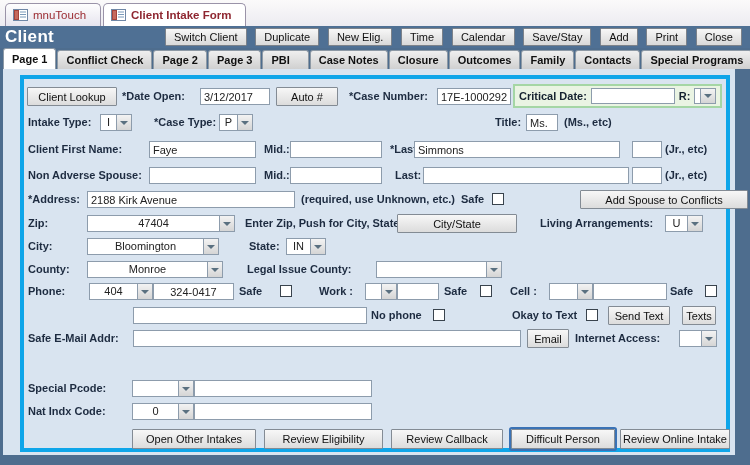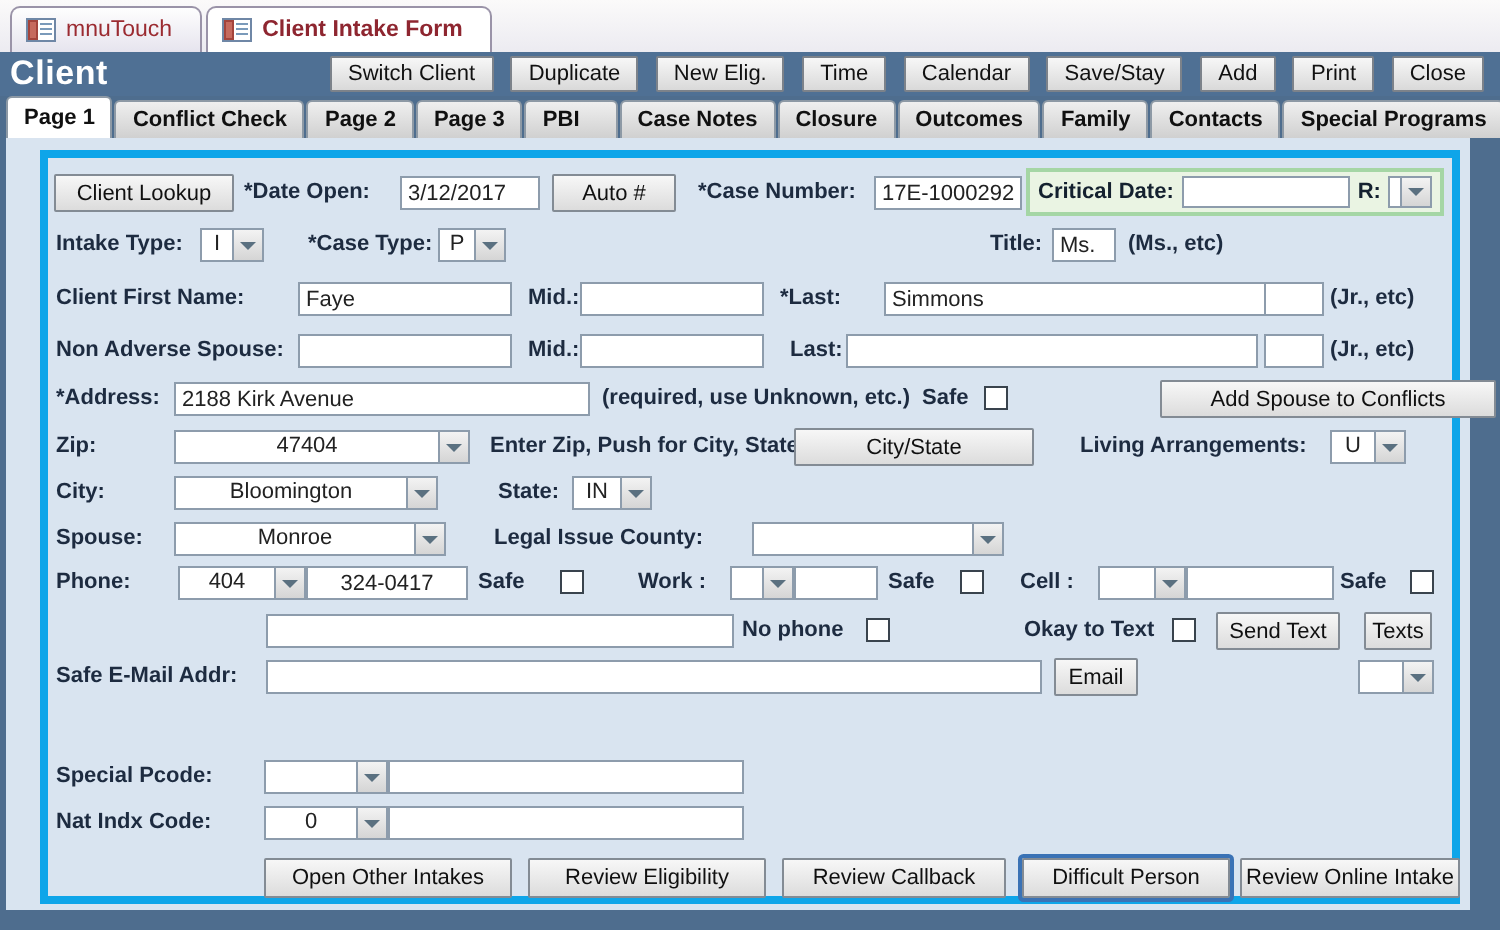--- a/index.html
+++ b/index.html
@@ -145,21 +145,21 @@
         <input class="inp" style="left: 502px; width: 32px;" value="Ms.">
         <span class="lbl" style="left:540px">(Ms., etc)</span>
       </div>
 
       <div class="r" style="top:61px">
         <span class="lbl" style="left:4px">Client First Name:</span>
         <input class="inp" style="left: 125px; width: 107px;" value="Faye">
         <span class="lbl" style="left:240px">Mid.:</span>
         <input class="inp" style="left: 266px; width: 92px;">
         <span class="lbl" style="left:366px">*Last:</span>
-        <input class="inp" style="left: 418px; width: 206px;" value="Simmons">
+        <input class="inp" style="left: 390px; width: 206px;" value="Simmons">
         <input class="inp" style="left: 608px; width: 30px;">
         <span class="lbl" style="left:641px">(Jr., etc)</span>
       </div>
 
       <div class="r" style="top:87px">
         <span class="lbl" style="left:4px">Non Adverse Spouse:</span>
         <input class="inp" style="left: 125px; width: 107px;">
         <span class="lbl" style="left:240px">Mid.:</span>
         <input class="inp" style="left: 266px; width: 92px;">
         <span class="lbl" style="left:371px">Last:</span>
@@ -207,21 +207,21 @@
         <span class="lbl" style="left:225px">State:</span>
         <div class="combo" style="left:262px;width:40px">
           <span class="cv">IN</span>
           <span class="ca">
               <span class="tri"></span>
             </span>
         </div>
       </div>
 
       <div class="r" style="top:181px">
-        <span class="lbl" style="left:4px">Spouse:</span>
+        <span class="lbl" style="left:4px">County:</span>
         <div class="combo" style="left:63px;width:136px">
           <span class="cv">Monroe</span>
           <span class="ca">
               <span class="tri"></span>
             </span>
         </div>
         <span class="lbl" style="left:223px">Legal Issue County:</span>
         <div class="combo" style="left:352px;width:126px">
           <span class="cv"></span>
           <span class="ca">
@@ -270,20 +270,21 @@
         <span class="lbl" style="left:488px">Okay to Text</span>
         <span class="cb" style="left:562px"></span>
         <button class="fbtn" style="left:584px;width:62px">Send Text</button>
         <button class="fbtn" style="left:658px;width:34px">Texts</button>
       </div>
 
       <div class="r" style="top:250px">
         <span class="lbl" style="left:4px">Safe E-Mail Addr:</span>
         <input class="inp" style="left: 109px; width: 388px;">
         <button class="fbtn" style="left:503px;width:42px">Email</button>
+        <span class="lbl" style="left:551px">Internet Access:</span>
         <div class="combo" style="left:655px;width:38px">
           <span class="cv"></span>
           <span class="ca">
               <span class="tri"></span>
             </span>
         </div>
       </div>
 
 
       <div class="r" style="top:300px">

